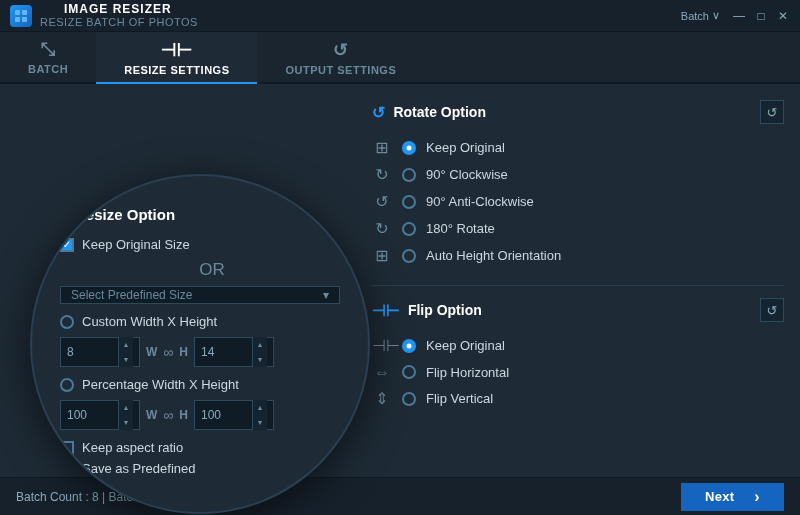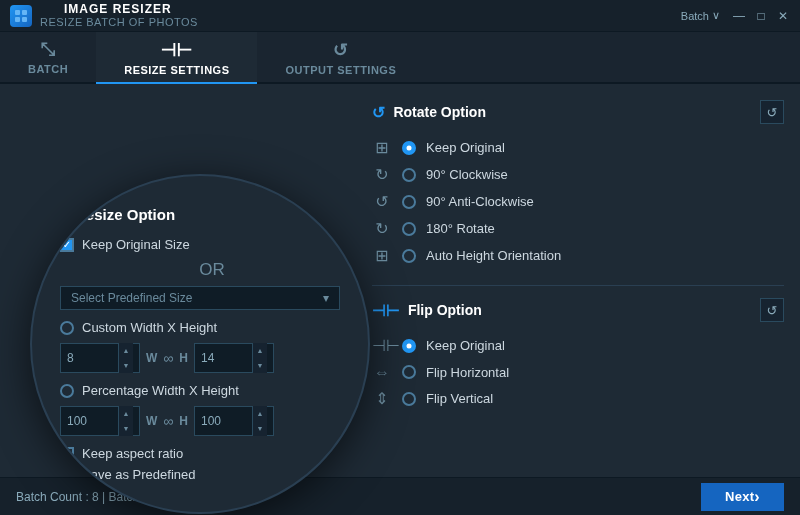--- a/index.html
+++ b/index.html
@@ -210,21 +210,21 @@
 
     .select-field {
       width: 100%;
       background: #0f1c26;
       border: 1px solid #2a4a5e;
       color: #8aabbb;
       padding: 6px 10px;
       font-size: 12px;
       margin-bottom: 10px;
       margin-left: 0;
-      height: 24px;
+      height: 18px;
       display: flex;
       align-items: center;
       justify-content: space-between;
       cursor: pointer;
     }
 
     .input-row {
       display: flex;
       align-items: center;
       gap: 6px;
@@ -369,21 +369,21 @@
       background: #1565c0;
       color: #ffffff;
       border: none;
       padding: 0 24px;
       height: 28px;
       font-size: 13px;
       font-weight: 600;
       cursor: pointer;
       display: flex;
       align-items: center;
-      gap: 0;
+      gap: 20px;
       letter-spacing: 0.3px;
     }
 
     
     .zoom-overlay {
       position: absolute;
       width: 340px;
       height: 340px;
       border-radius: 50%;
       background: #1e2a35;

